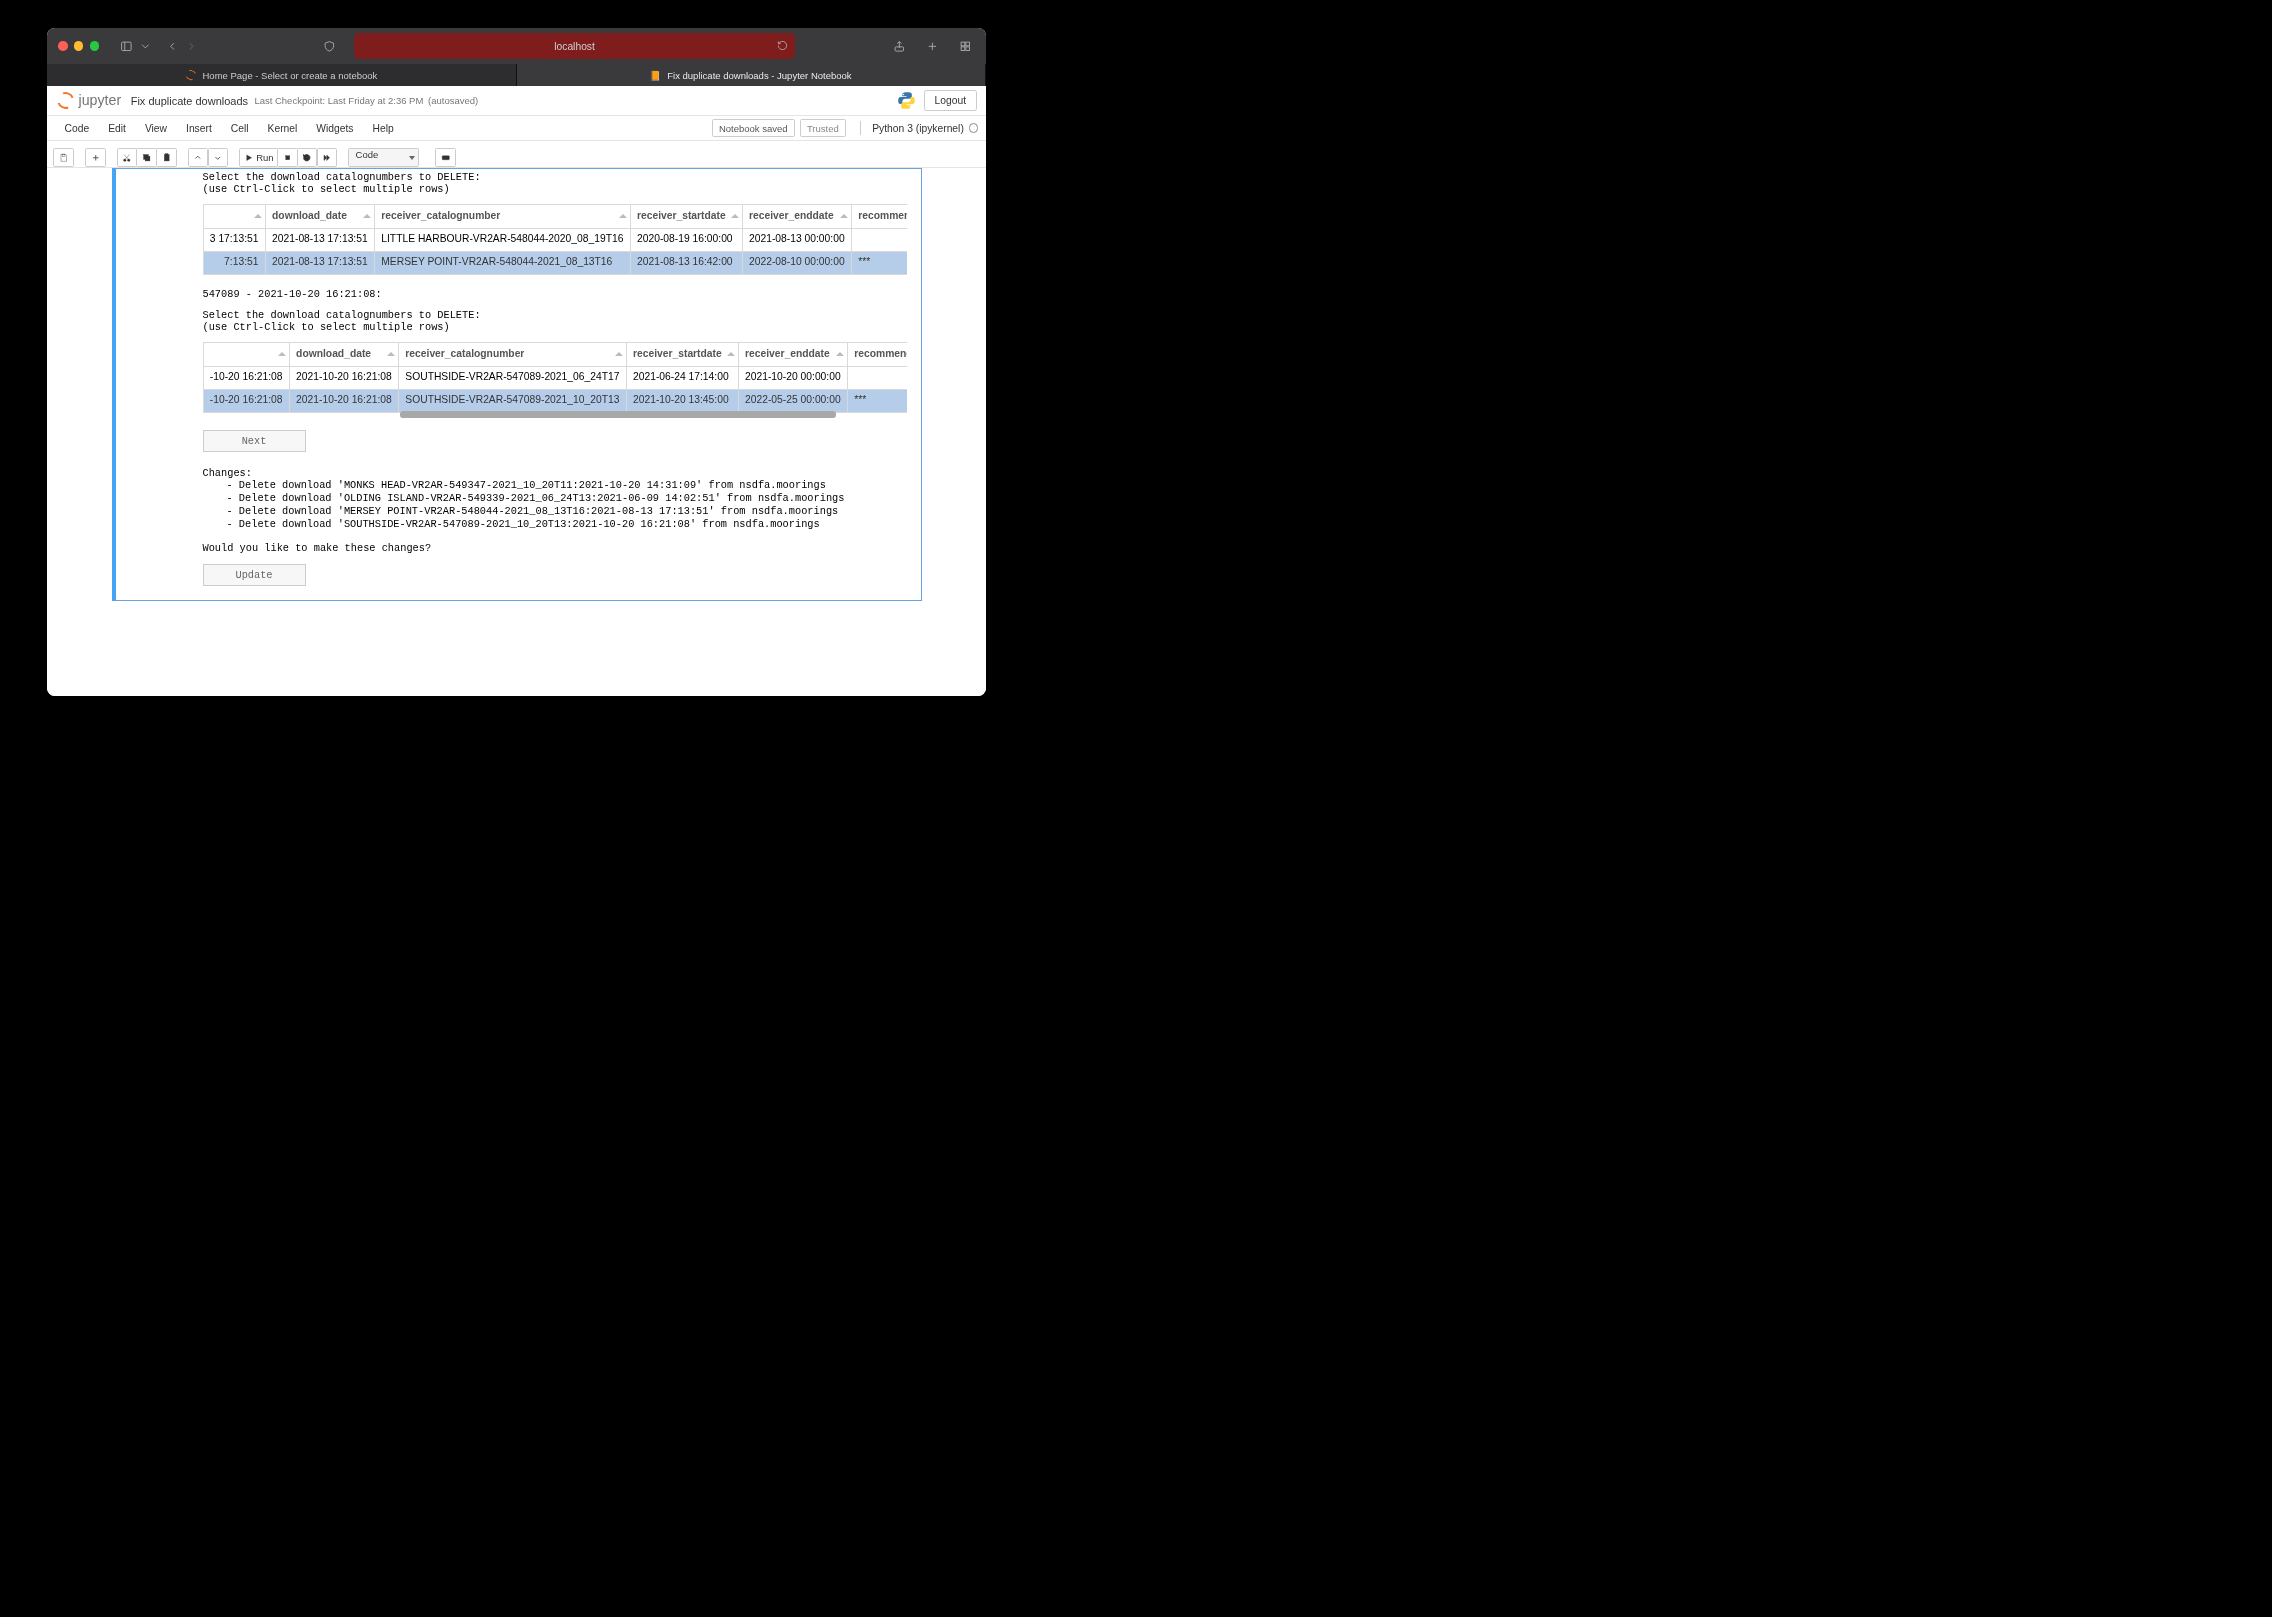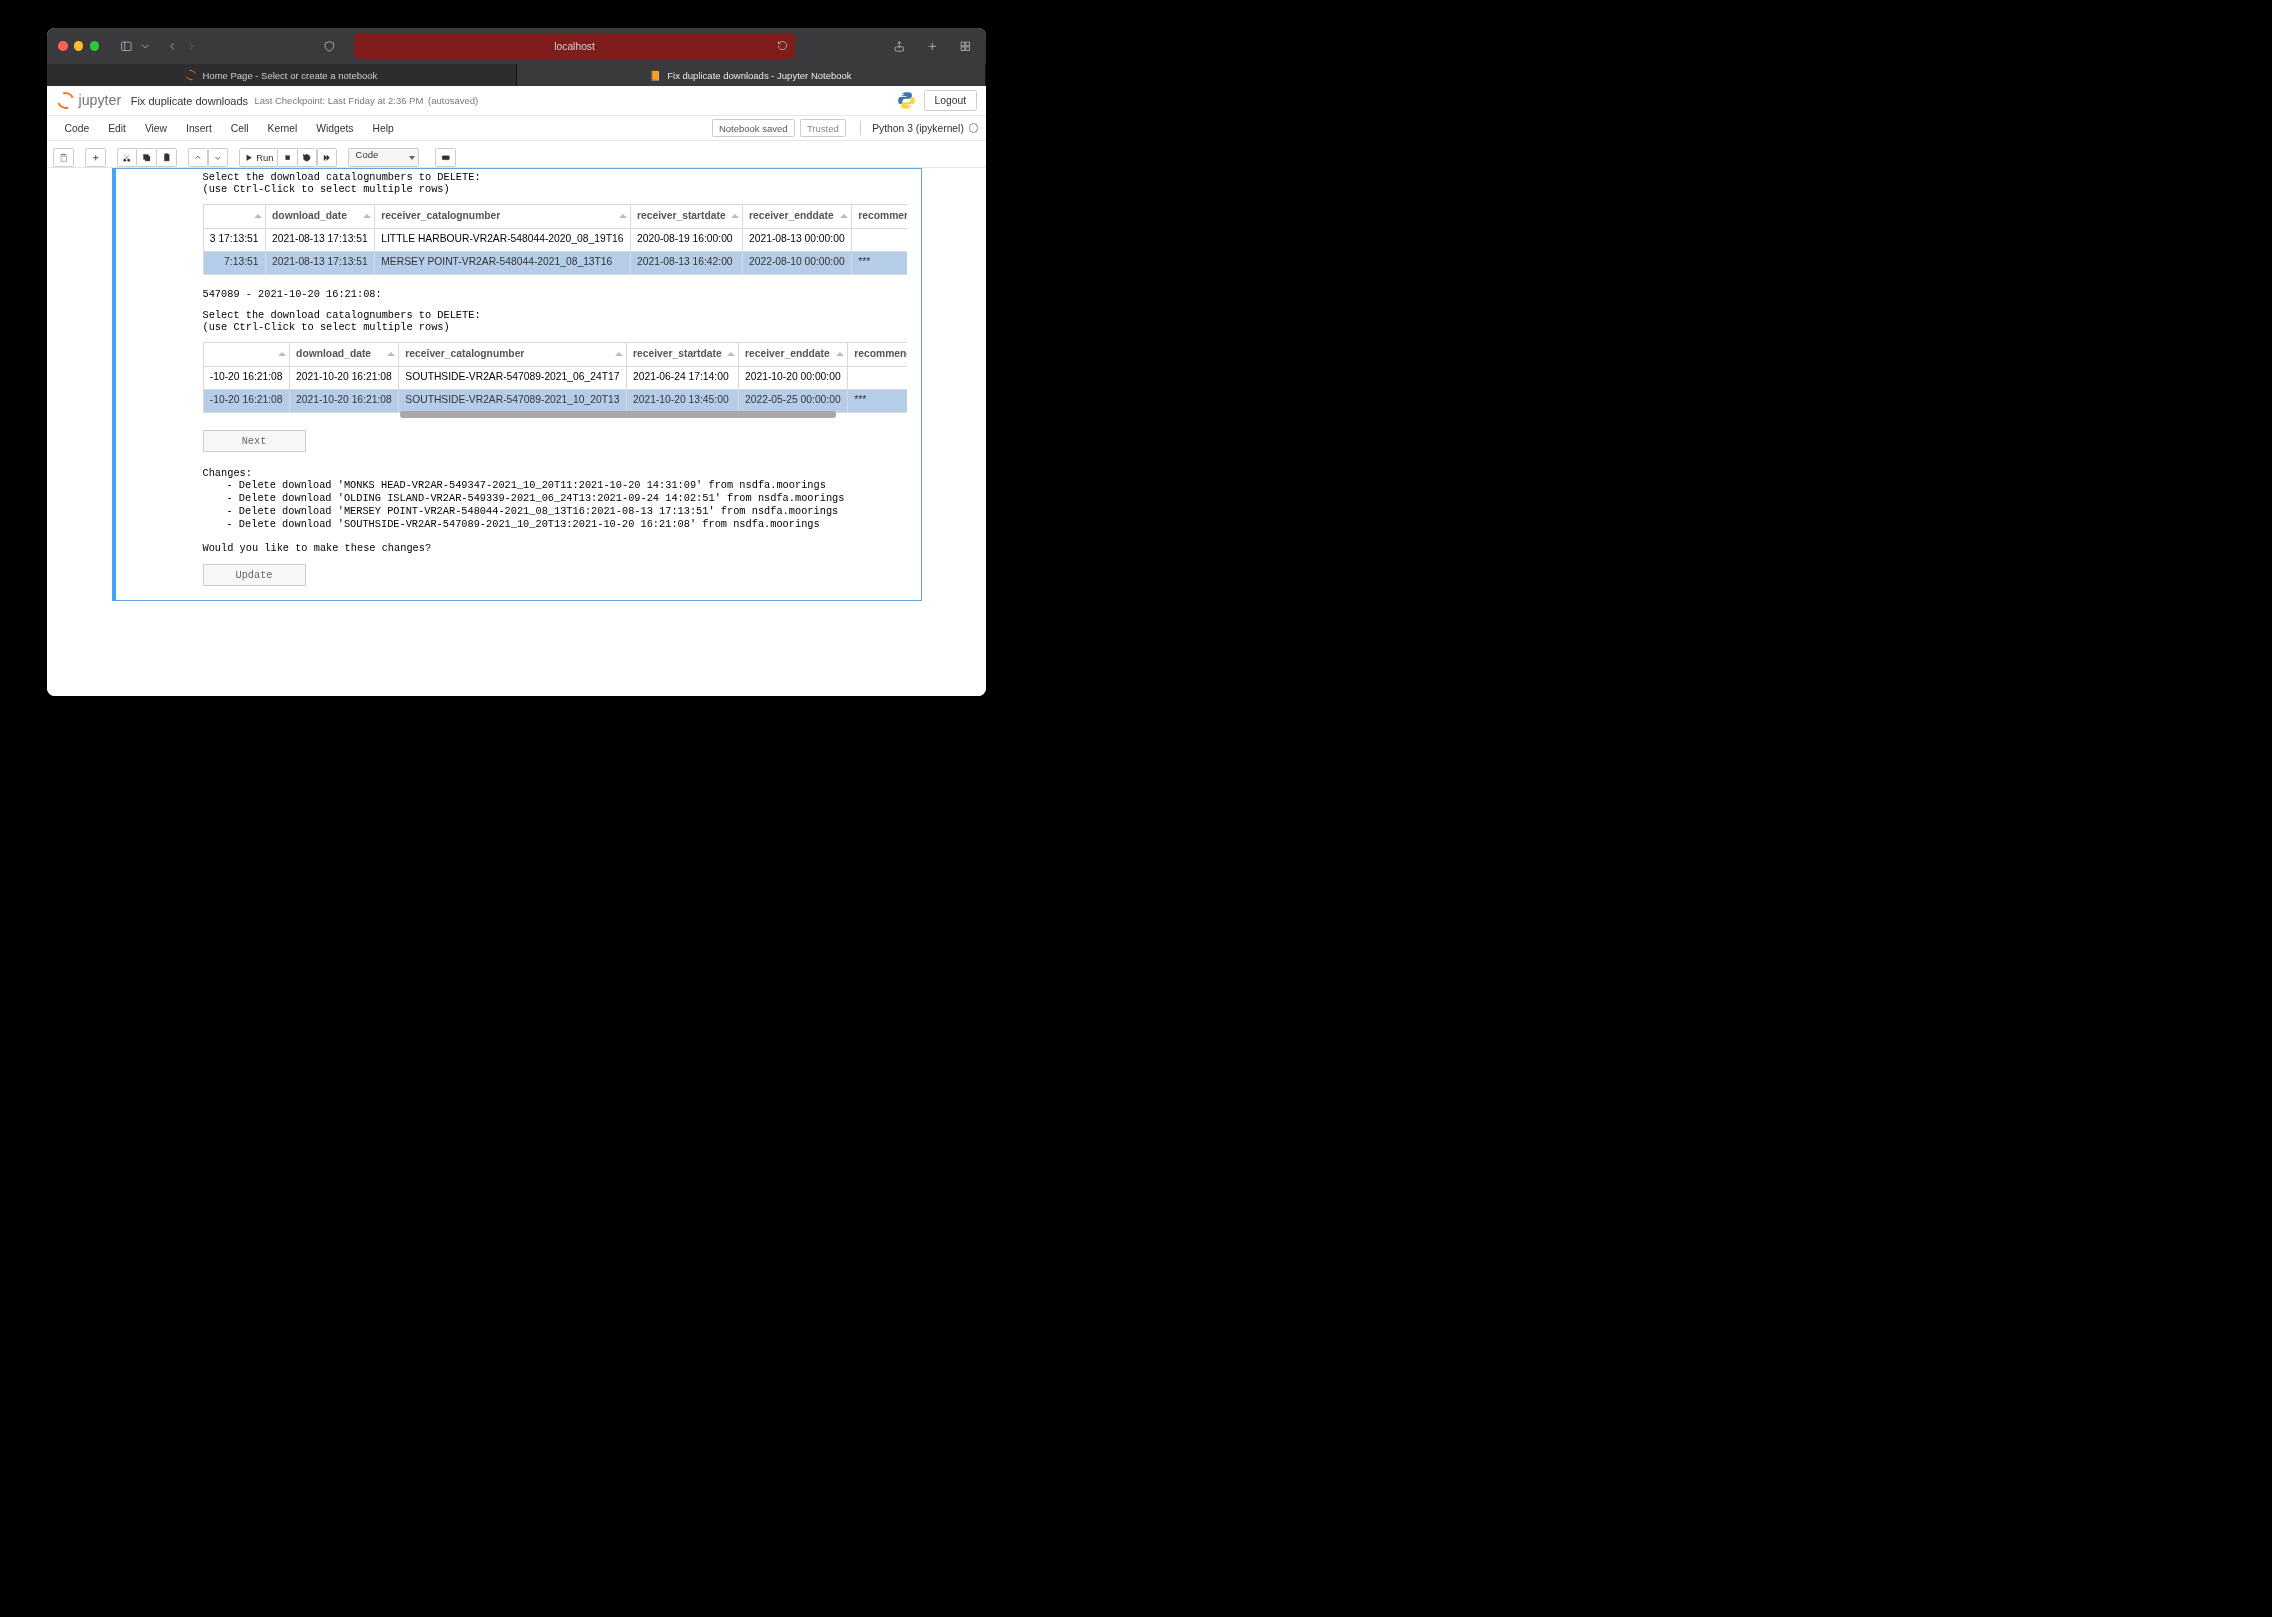--- a/index.html
+++ b/index.html
@@ -478,21 +478,21 @@
             <div class="hscroll">
                 <div class="thumb"></div>
               </div>
           </div>
 
           <div class="next-btn">Next</div>
 
           <div class="changes">
             <div class="mono">Changes:</div>
             <div class="mono pad-left">- Delete download 'MONKS HEAD-VR2AR-549347-2021_10_20T11:2021-10-20 14:31:09' from nsdfa.moorings</div>
-            <div class="mono pad-left">- Delete download 'OLDING ISLAND-VR2AR-549339-2021_06_24T13:2021-09-24 14:02:51' from nsdfa.moorings</div>
+            <div class="mono pad-left">- Delete download 'OLDING ISLAND-VR2AR-549339-2021_06_24T13:2021-06-09 14:02:51' from nsdfa.moorings</div>
             <div class="mono pad-left">- Delete download 'MERSEY POINT-VR2AR-548044-2021_08_13T16:2021-08-13 17:13:51' from nsdfa.moorings</div>
             <div class="mono pad-left">- Delete download 'SOUTHSIDE-VR2AR-547089-2021_10_20T13:2021-10-20 16:21:08' from nsdfa.moorings</div>
           </div>
           <div style="height:11px"></div>
           <div class="mono">Would you like to make these changes?</div>
           <div style="height:6.3px"></div>
           <div class="update-btn">Update</div>
         </div>
       </div>
     </div>

